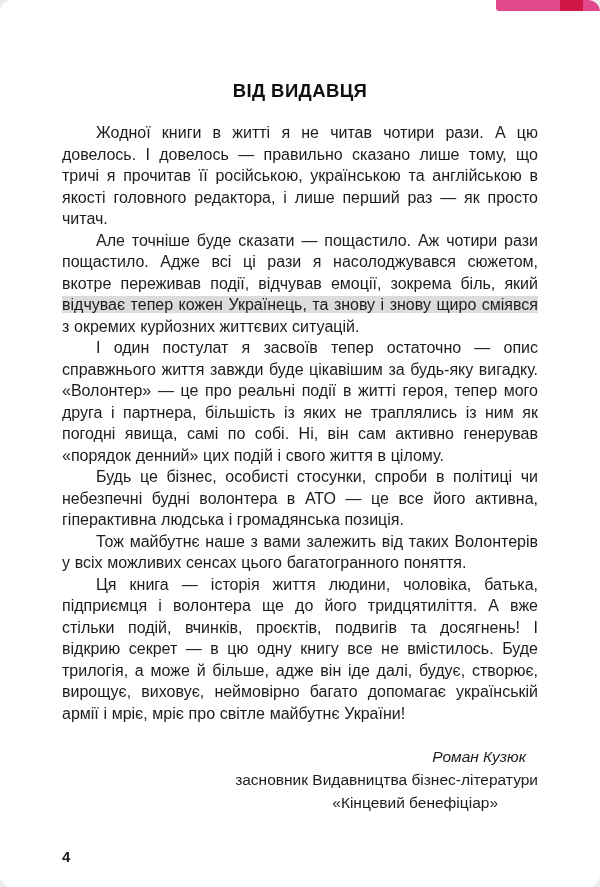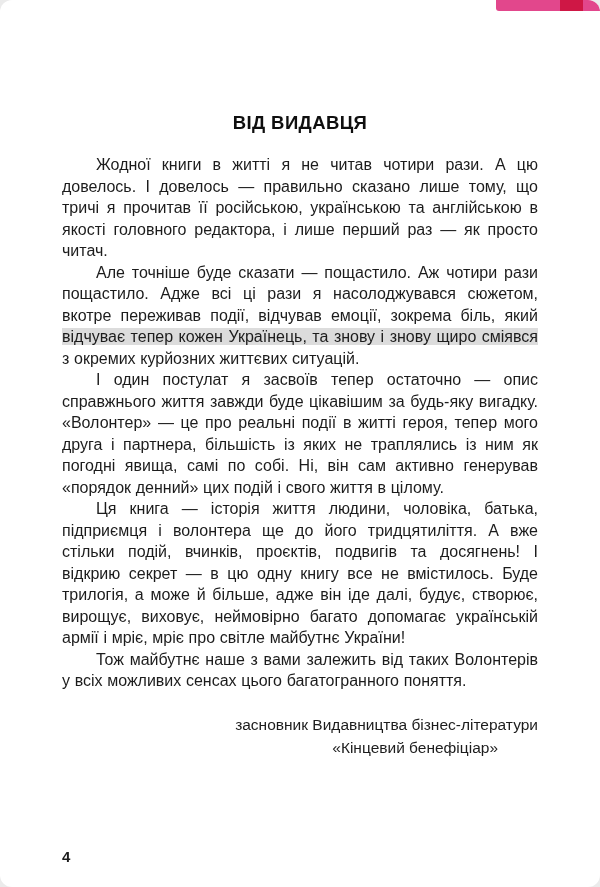--- a/index.html
+++ b/index.html
@@ -35,21 +35,21 @@
     top: 0;
     right: 17px;
     width: 23px;
     height: 100%;
   }
   .content {
     position: absolute;
     top: 0;
     left: 62px;
     right: 62px;
-    padding-top: 112px;
+    padding-top: 80px;
     color: #1c1c1c;
   }
   h1.title {
     margin: 0 0 20px 0;
     text-align: center;
     font-size: 18.5px;
     font-weight: bold;
     letter-spacing: 0.4px;
     color: #0f0f0f;
   }
@@ -100,27 +100,29 @@
   <div class="content">
 
     <h1 class="title">ВІД ВИДАВЦЯ</h1>
 
     <p>Жодної книги в житті я не читав чотири рази. А цю довелось. І довелось — правильно сказано лише тому, що тричі я прочитав її російською, українською та англійською в якості головного редактора, і лише перший раз — як просто читач.</p>
 
     <p><span>Але точніше буде сказати — пощастило. Аж чотири рази пощастило. Адже всі ці рази я насолоджувався сюжетом, вкотре переживав події, відчував емоції, зокрема біль, який </span><span class="hl">відчуває тепер кожен Українець, та знову і знову щиро сміявся</span><span> з окремих курйозних життєвих ситуацій.</span></p>
 
     <p>І один постулат я засвоїв тепер остаточно — опис справжнього життя завжди буде цікавішим за будь-яку вигадку. «Волонтер» — це про реальні події в житті героя, тепер мого друга і партнера, більшість із яких не траплялись із ним як погодні явища, самі по собі. Ні, він сам активно генерував «порядок денний» цих подій і свого життя в цілому.</p>
 
+    <p>Будь це бізнес, особисті стосунки, спроби в політиці чи небезпечні будні волонтера в АТО — це все його активна, гіперактивна людська і громадянська позиція.</p>
+
+    <p>Тож майбутнє наше з вами залежить від таких Волонтерів у всіх можливих сенсах цього багатогранного поняття.</p>
 
     <p>Ця книга — історія життя людини, чоловіка, батька, підприємця і волонтера ще до його тридцятиліття. А вже стільки подій, вчинків, проєктів, подвигів та досягнень! І відкрию секрет — в цю одну книгу все не вмістилось. Буде трилогія, а може й більше, адже він іде далі, будує, створює, вирощує, виховує, неймовірно багато допомагає українській армії і мріє, мріє про світле майбутнє України!</p>
 
-    <p>Тож майбутнє наше з вами залежить від таких Волонтерів у всіх можливих сенсах цього багатогранного поняття.</p>
-
 
     <div class="signature">
+      <div class="author">Роман Кузюк</div>
       <div class="role">засновник Видавництва бізнес-літератури</div>
       <div class="org">«Кінцевий бенефіціар»</div>
     </div>
 
   </div>
 
   <div class="page-number">4</div>
 
 </div>
 

